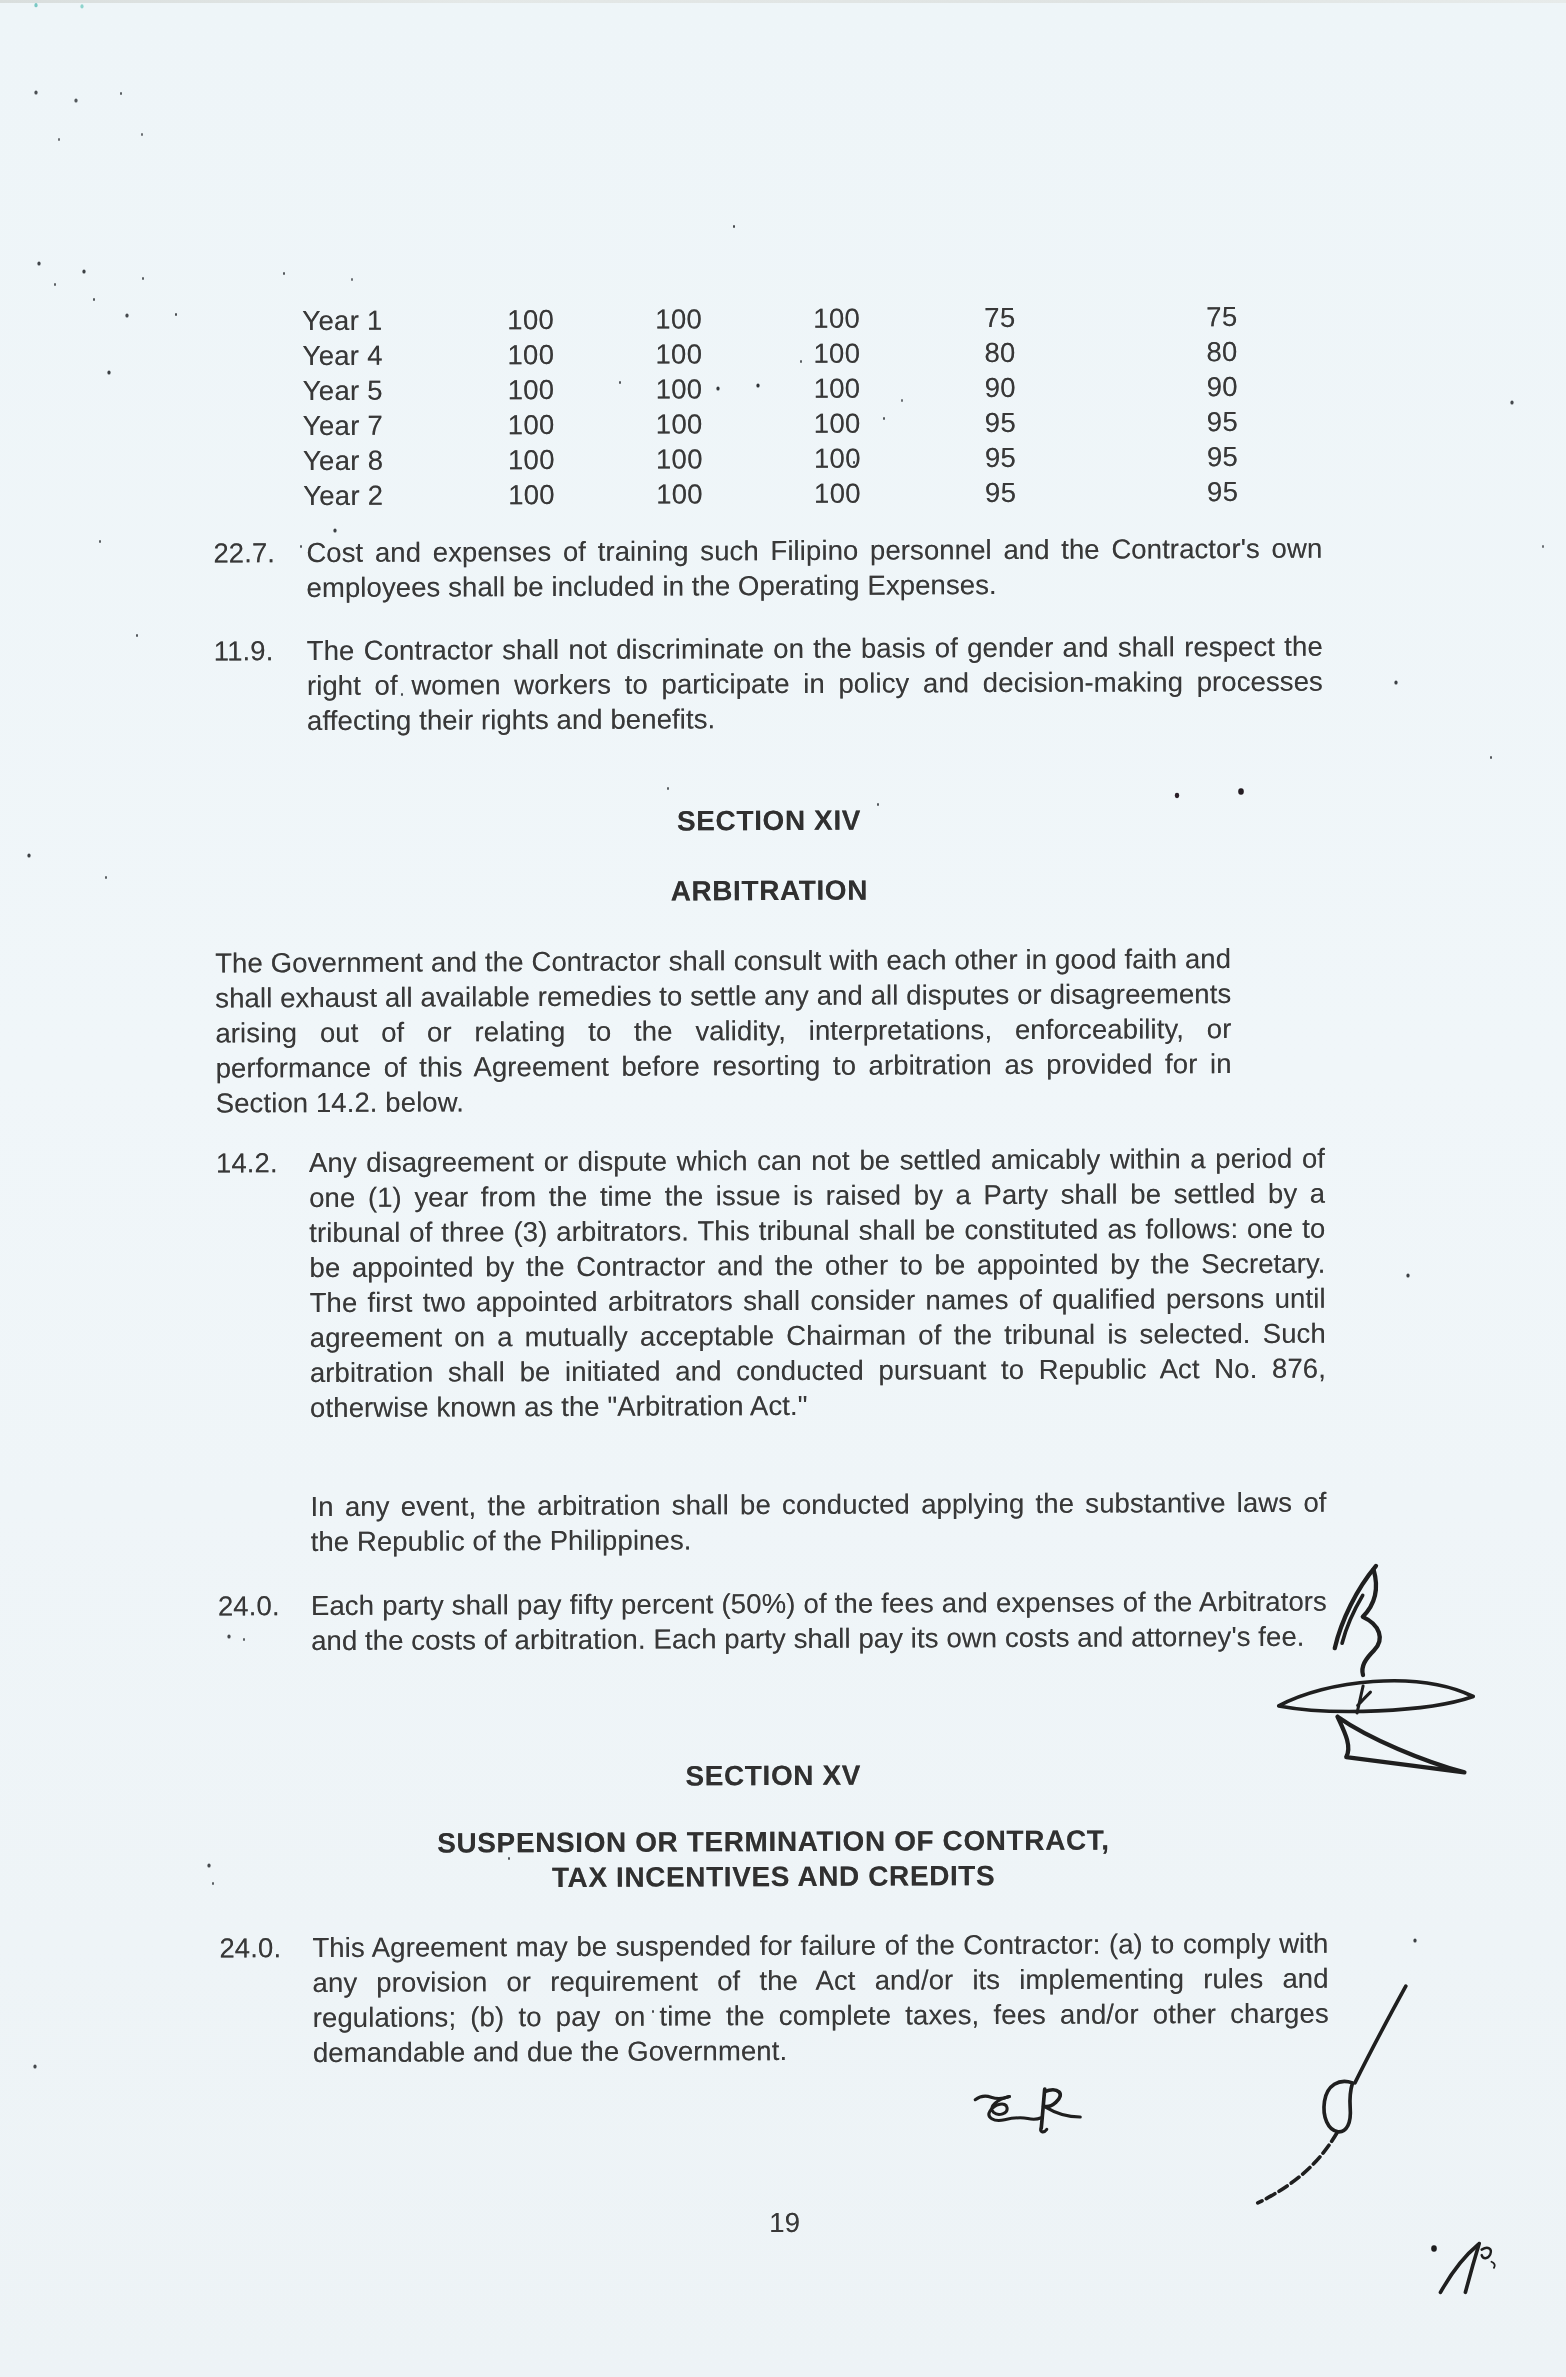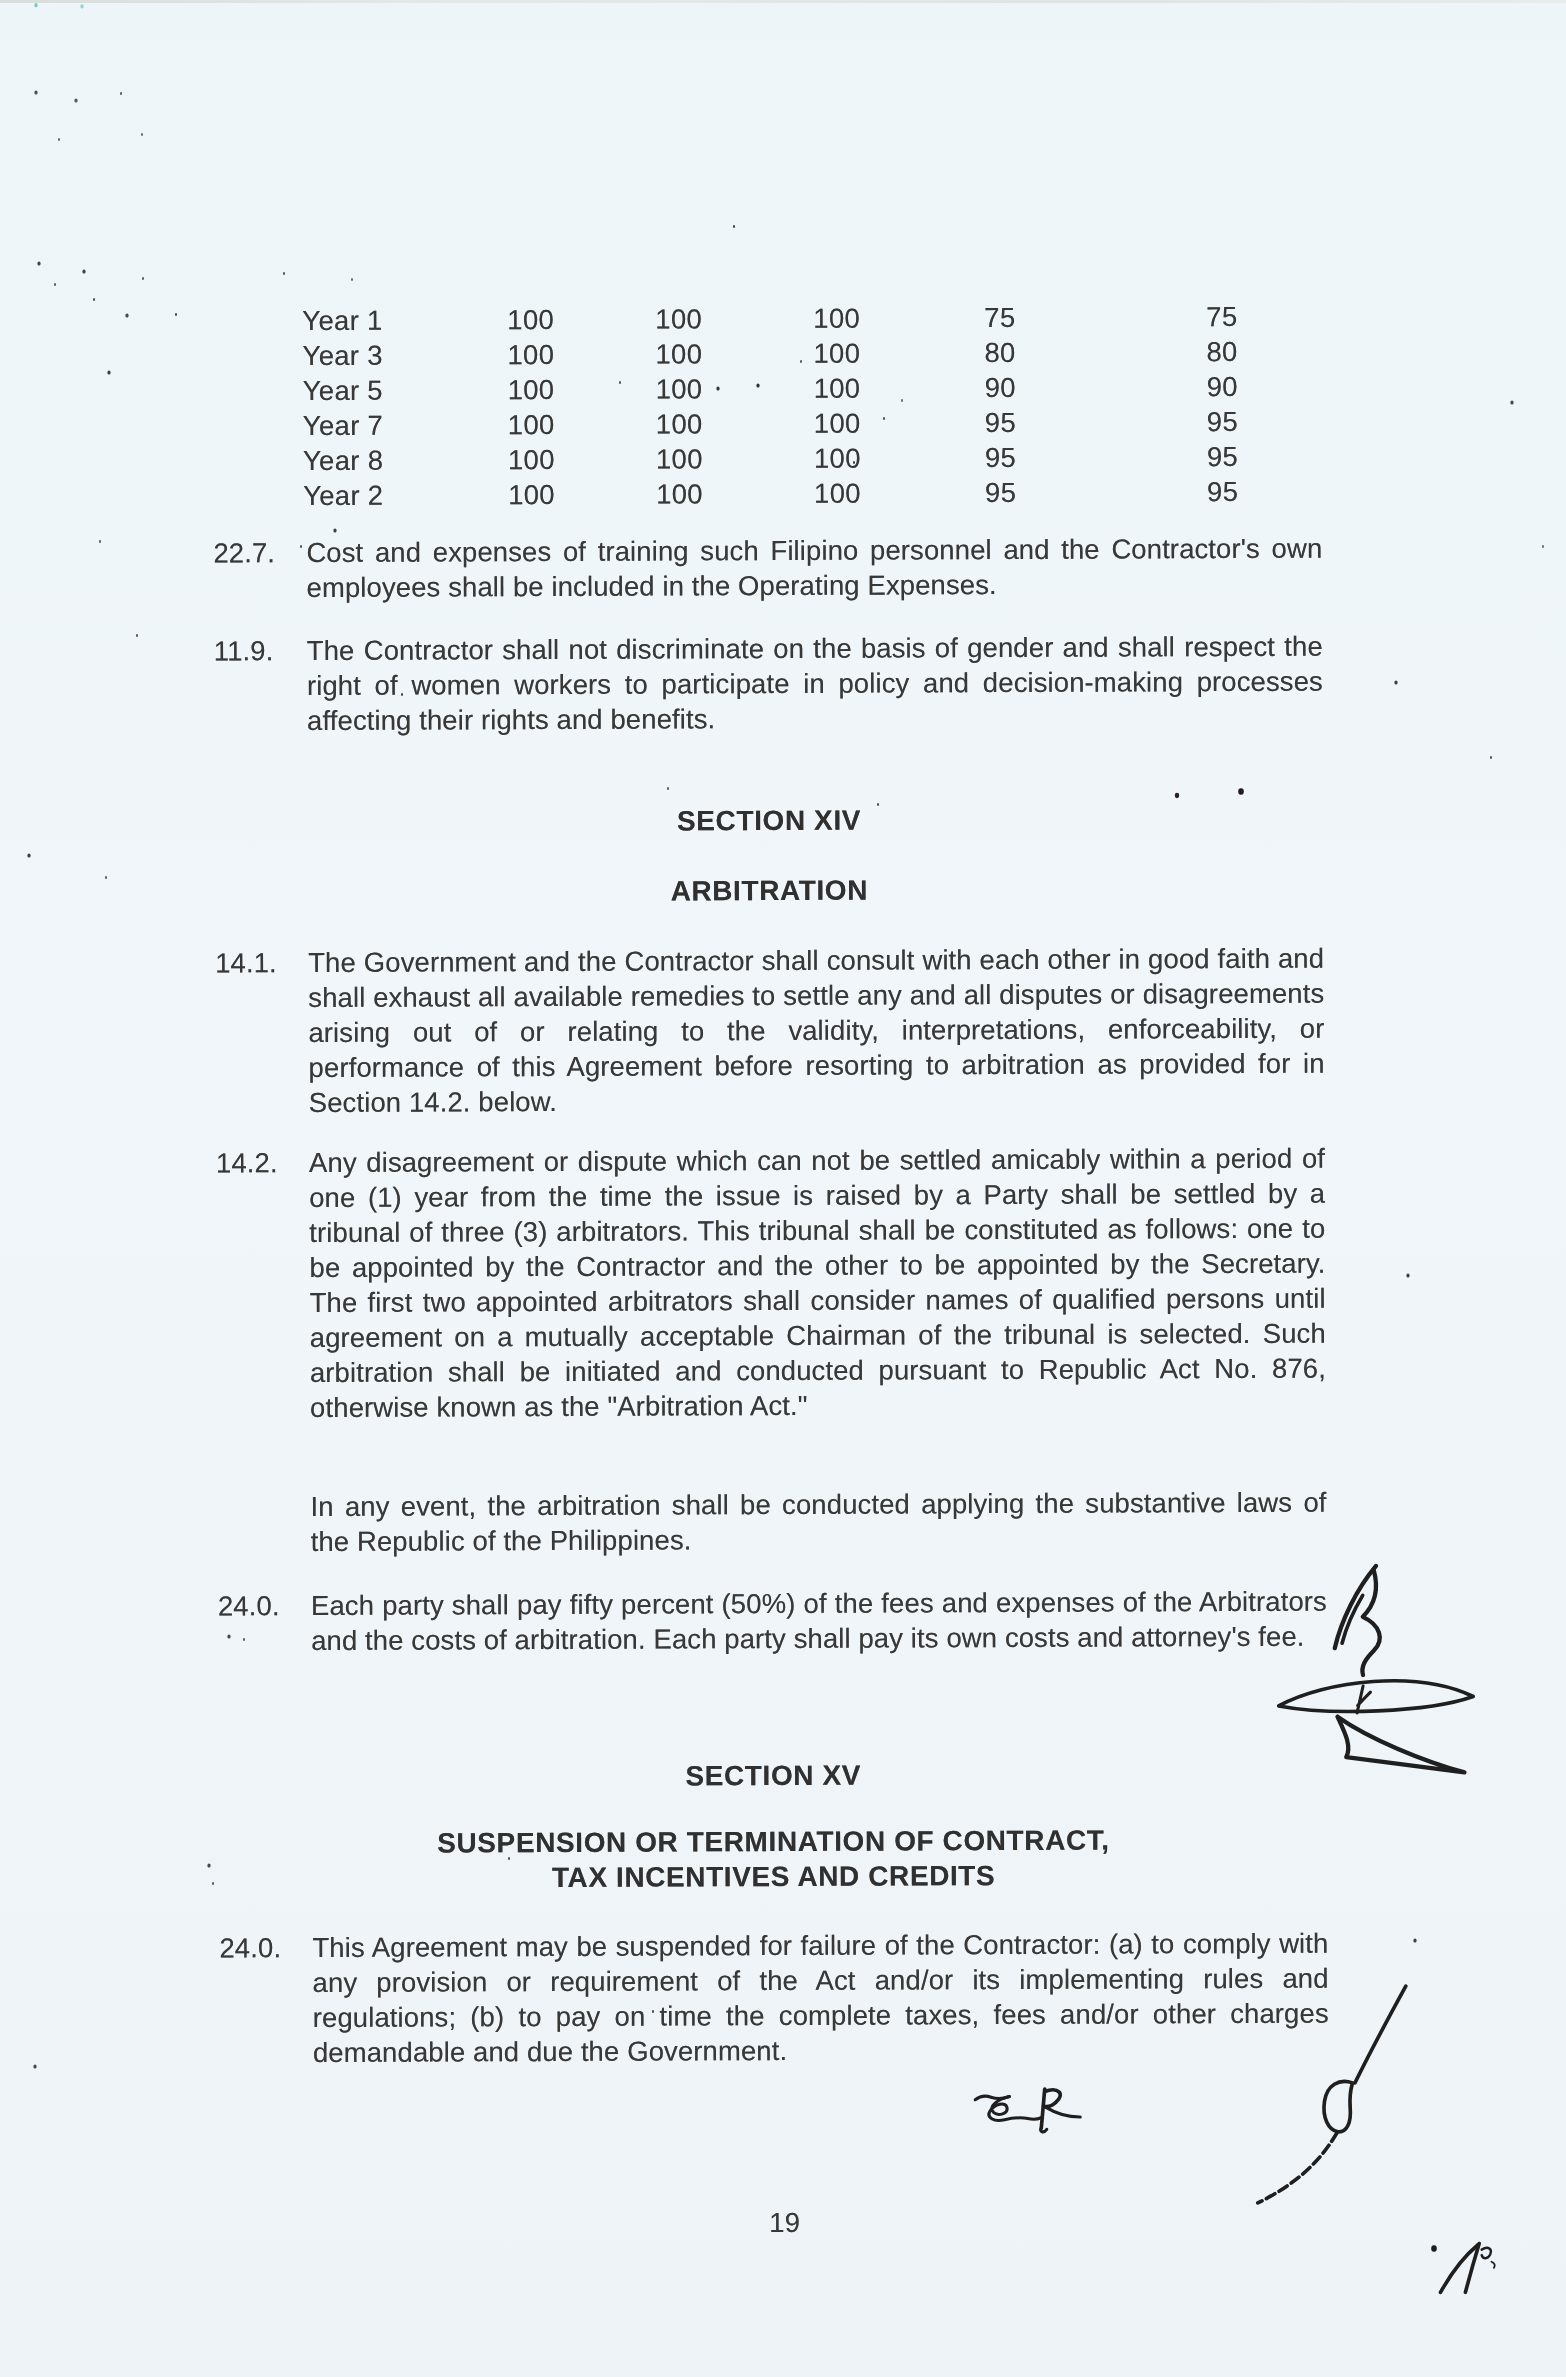--- a/index.html
+++ b/index.html
@@ -84,21 +84,21 @@
   <div class="content">
 
     <div class="yr-table">
       <div>Year 1</div>
       <div>100</div>
       <div>100</div>
       <div>100</div>
       <div>75</div>
       <div>75</div>
 
-      <div>Year 3</div>
+      <div>Year 4</div>
       <div>100</div>
       <div>100</div>
       <div>100</div>
       <div>80</div>
       <div>80</div>
 
       <div>Year 5</div>
       <div>100</div>
       <div>100</div>
       <div>100</div>
@@ -134,21 +134,20 @@
 
     <div class="clause" style="top:631px">
       <div class="num">11.9.</div>
       <div class="txt">The Contractor shall not discriminate on the basis of gender and shall respect the right of women workers to participate in policy and decision-making processes affecting their rights and benefits.</div>
     </div>
 
     <div class="hdr" style="top:803px">SECTION XIV</div>
     <div class="hdr" style="top:873px">ARBITRATION</div>
 
     <div class="clause" style="top:943px">
-      <div class="num">14.1.</div>
       <div class="txt">The Government and the Contractor shall consult with each other in good faith and shall exhaust all available remedies to settle any and all disputes or disagreements arising out of or relating to the validity, interpretations, enforceability, or performance of this Agreement before resorting to arbitration as provided for in Section 14.2. below.</div>
     </div>
 
     <div class="clause" style="top:1143px">
       <div class="num">14.2.</div>
       <div class="txt">Any disagreement or dispute which can not be settled amicably within a period of one (1) year from the time the issue is raised by a Party shall be settled by a tribunal of three (3) arbitrators. This tribunal shall be constituted as follows: one to be appointed by the Contractor and the other to be appointed by the Secretary. The first two appointed arbitrators shall consider names of qualified persons until agreement on a mutually acceptable Chairman of the tribunal is selected. Such arbitration shall be initiated and conducted pursuant to Republic Act No. 876, otherwise known as the "Arbitration Act."</div>
     </div>
 
     <div class="subpara" style="top:1487px">In any event, the arbitration shall be conducted applying the substantive laws of the Republic of the Philippines.</div>
 

